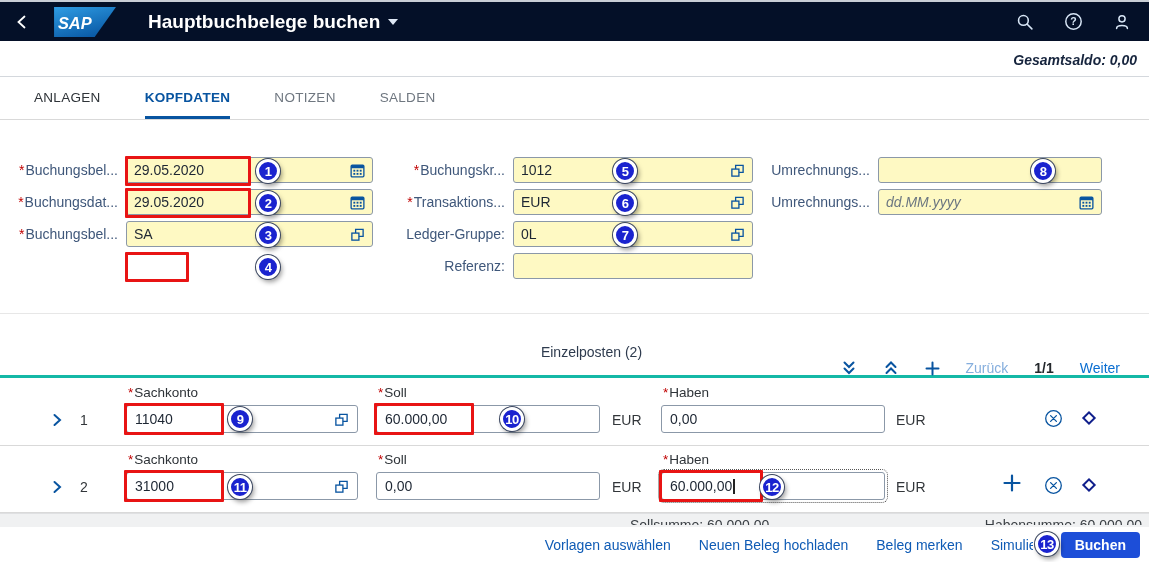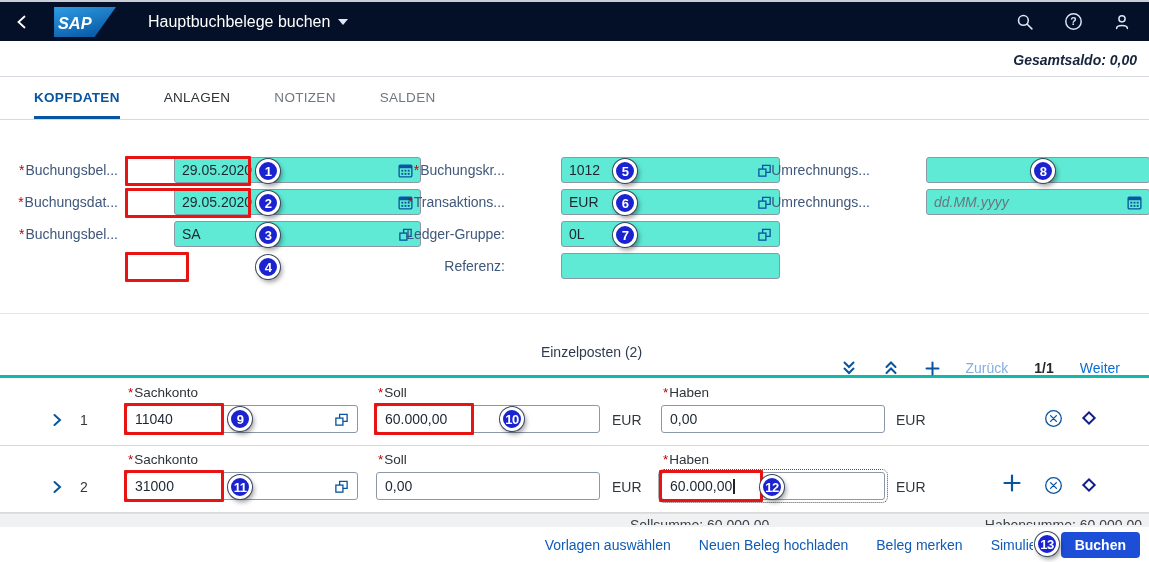--- a/index.html
+++ b/index.html
@@ -5,44 +5,44 @@
   * { margin:0; padding:0; box-sizing:border-box; }
   html,body { background:#fff; }
   body { font-family:"Liberation Sans", sans-serif; }
   .page { position:relative; width:1149px; height:562px; background:#fff; overflow:hidden; }
 
   
   .shell { position:absolute; left:0; top:0; width:100%; height:41px; background:#041028; border-top:2px solid #c9ced6; display:flex; align-items:center; }
   .shell .back { margin-left:14px; cursor:pointer; display:flex; align-items:center; }
   .shell .logo { margin-left:24px; display:flex; align-items:center; }
   .shell .title-wrap { margin-left:32px; display:flex; align-items:center; gap:8px; cursor:pointer; }
-  .shell .title { color:#fff; font-size:16px; font-weight:normal; }
+  .shell .title { color:#fff; font-size:19px; font-weight:bold; }
   .caret { width:0; height:0; border-left:5px solid transparent; border-right:5px solid transparent; border-top:6px solid #dfe9f6; }
   .shell .right { margin-left:auto; display:flex; align-items:center; gap:30px; padding-right:18px; }
   .shell .right > span { cursor:pointer; display:flex; }
 
   
   .saldo-row { position:absolute; left:0; top:43px; width:100%; height:33px; display:flex; justify-content:flex-end; align-items:center; padding-right:12px;font-style:italic; }
   .saldo-row .txt { font-size:14px; font-weight:bold; color:#16243d; }
 
   
   .tabs { position:absolute; left:0; top:76px; width:100%; height:44px; border-top:1px solid #d4d8dd; border-bottom:1px solid #d9d9d9; display:flex; align-items:stretch; padding-left:34px; gap:44px; background:#fff; }
   .tab { display:flex; align-items:center; font-size:13.5px; letter-spacing:.3px; color:#6f7780; cursor:pointer; border-bottom:3px solid transparent; padding-top:2px; }
   .tab.active { color:#0854a0; border-bottom-color:#0854a0; font-weight:bold; }
   .tab.dark { color:#2f3439; }
 
   
   .fcol { position:absolute; top:157px; }
   .fcol1 { left:8px; }  .fcol2 { left:372px; } .fcol3 { left:700px; }
-  .frow { display:flex; align-items:center; height:26px; margin-bottom:6px;gap:48px; }
+  .frow { display:flex; align-items:center; height:26px; margin-bottom:6px; }
   .flabel { font-size:14px; color:#3f577a; text-align:right; padding-right:8px; white-space:nowrap; }
   .fcol1 .flabel { width:118px; } .fcol2 .flabel { width:141px; } .fcol3 .flabel { width:178px; }
   .req { color:#c00000; margin-right:1px; }
-  .finput { height:26px; background:#5eead4; border:1px solid #8b98a8; border-radius:3px; display:flex; align-items:center; padding:0 7px; cursor:text; }
-  .fcol1 .finput { width:247px; } .fcol2 .finput { width:219px; } .fcol3 .finput { width:224px; }
+  .finput { height:26px; background:#fef9c3; border:1px solid #8b98a8; border-radius:3px; display:flex; align-items:center; padding:0 7px; cursor:text; }
+  .fcol1 .finput { width:247px; } .fcol2 .finput { width:240px; } .fcol3 .finput { width:224px; }
   .fval { font-size:14px; color:#1d2633; white-space:nowrap; }
   .fplaceholder { font-size:14px; color:#6b7680; font-style:italic; }
   .ficon { margin-left:auto; display:flex; cursor:pointer; }
   .divider { position:absolute; top:313px; left:0; width:100%; height:1px; background:#e7e7e7; }
 
   
   .items-bar { position:absolute; left:0; top:344px; width:100%; height:34px; border-bottom:3px solid #14b8a6; display:flex; align-items:center; background:#fff;flex-direction:column; }
   .items-title { margin-left:34px; font-size:14px; color:#2e3b4e; }
   .items-actions { margin-left:auto; display:flex; align-items:center; gap:26px; padding-right:29px; }
   .items-actions .icobtn { display:flex; cursor:pointer; }
@@ -132,22 +132,22 @@
           </svg>
       </span>
     </span>
   </div>
 
   <div class="saldo-row">
     <span class="txt">Gesamtsaldo: 0,00</span>
   </div>
 
   <div class="tabs">
+    <span class="tab dark">ANLAGEN</span>
     <span class="tab active">KOPFDATEN</span>
-    <span class="tab dark">ANLAGEN</span>
     <span class="tab">NOTIZEN</span>
     <span class="tab">SALDEN</span>
   </div>
 
   <div class="fcol fcol1">
     <div class="frow">
       <span class="flabel"><span class="req">*</span><span>Buchungsbel...</span></span>
       <span class="finput">
         <span class="fval">29.05.2020</span>
         <span class="ficon">

